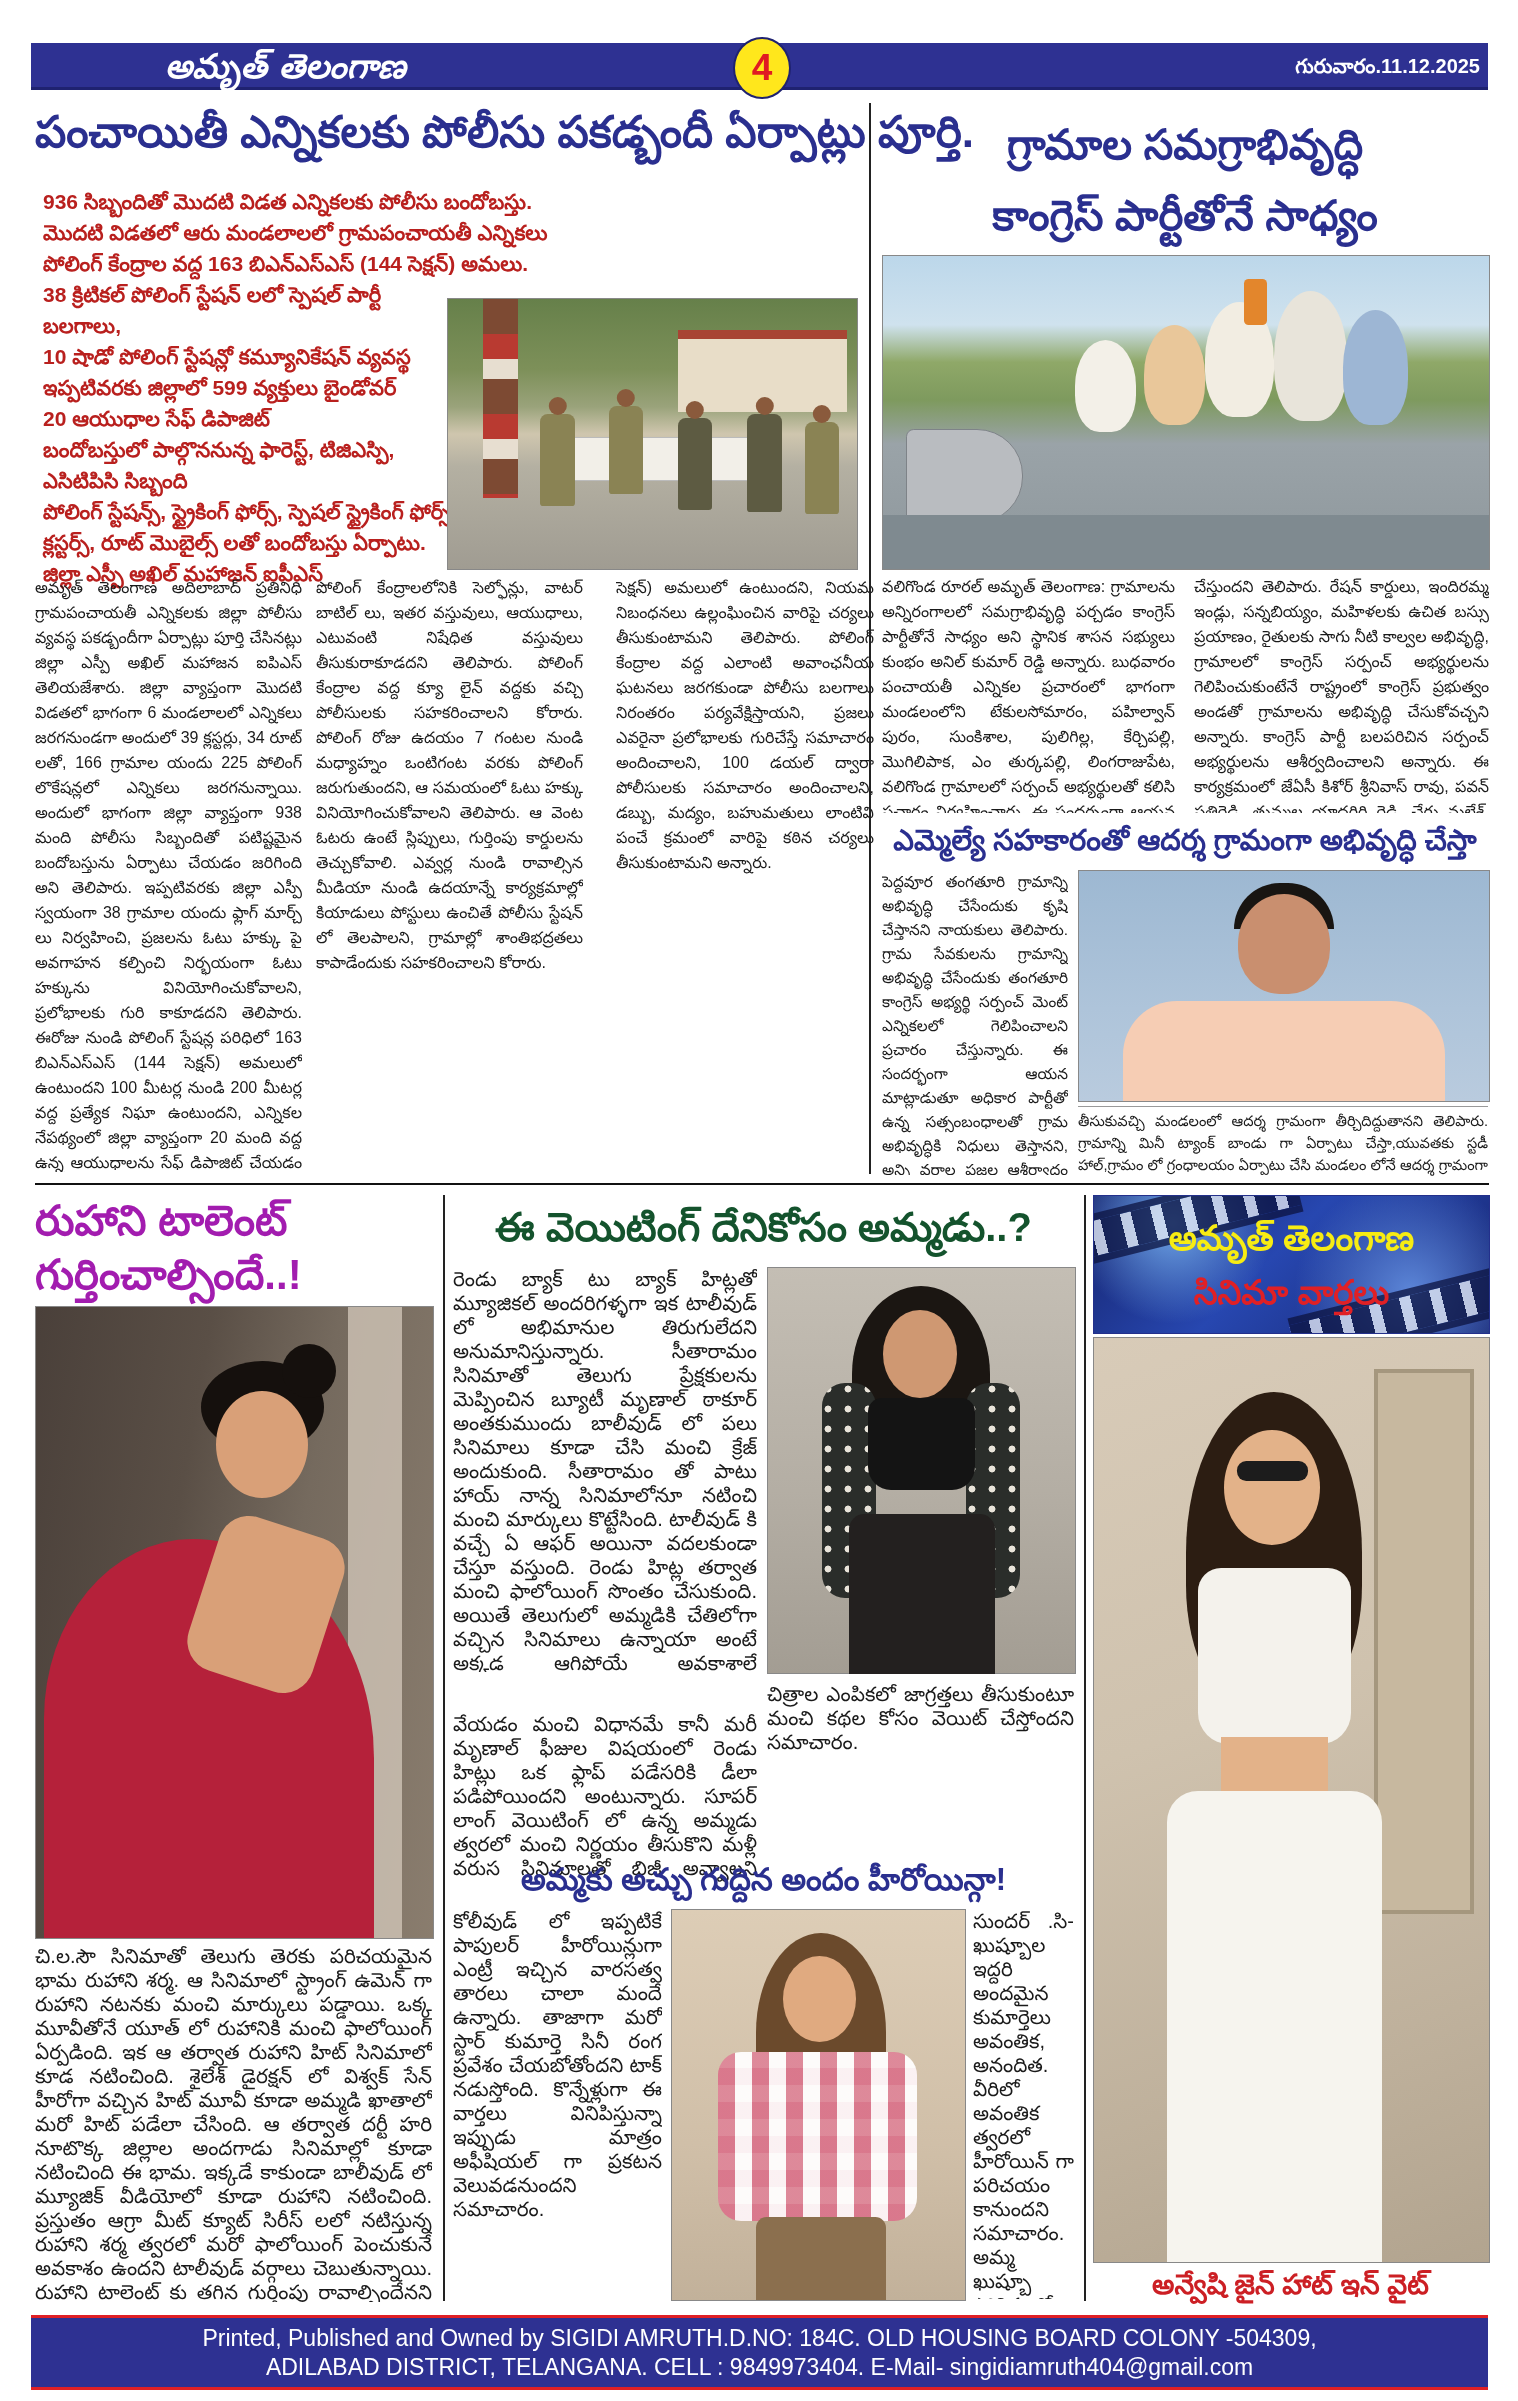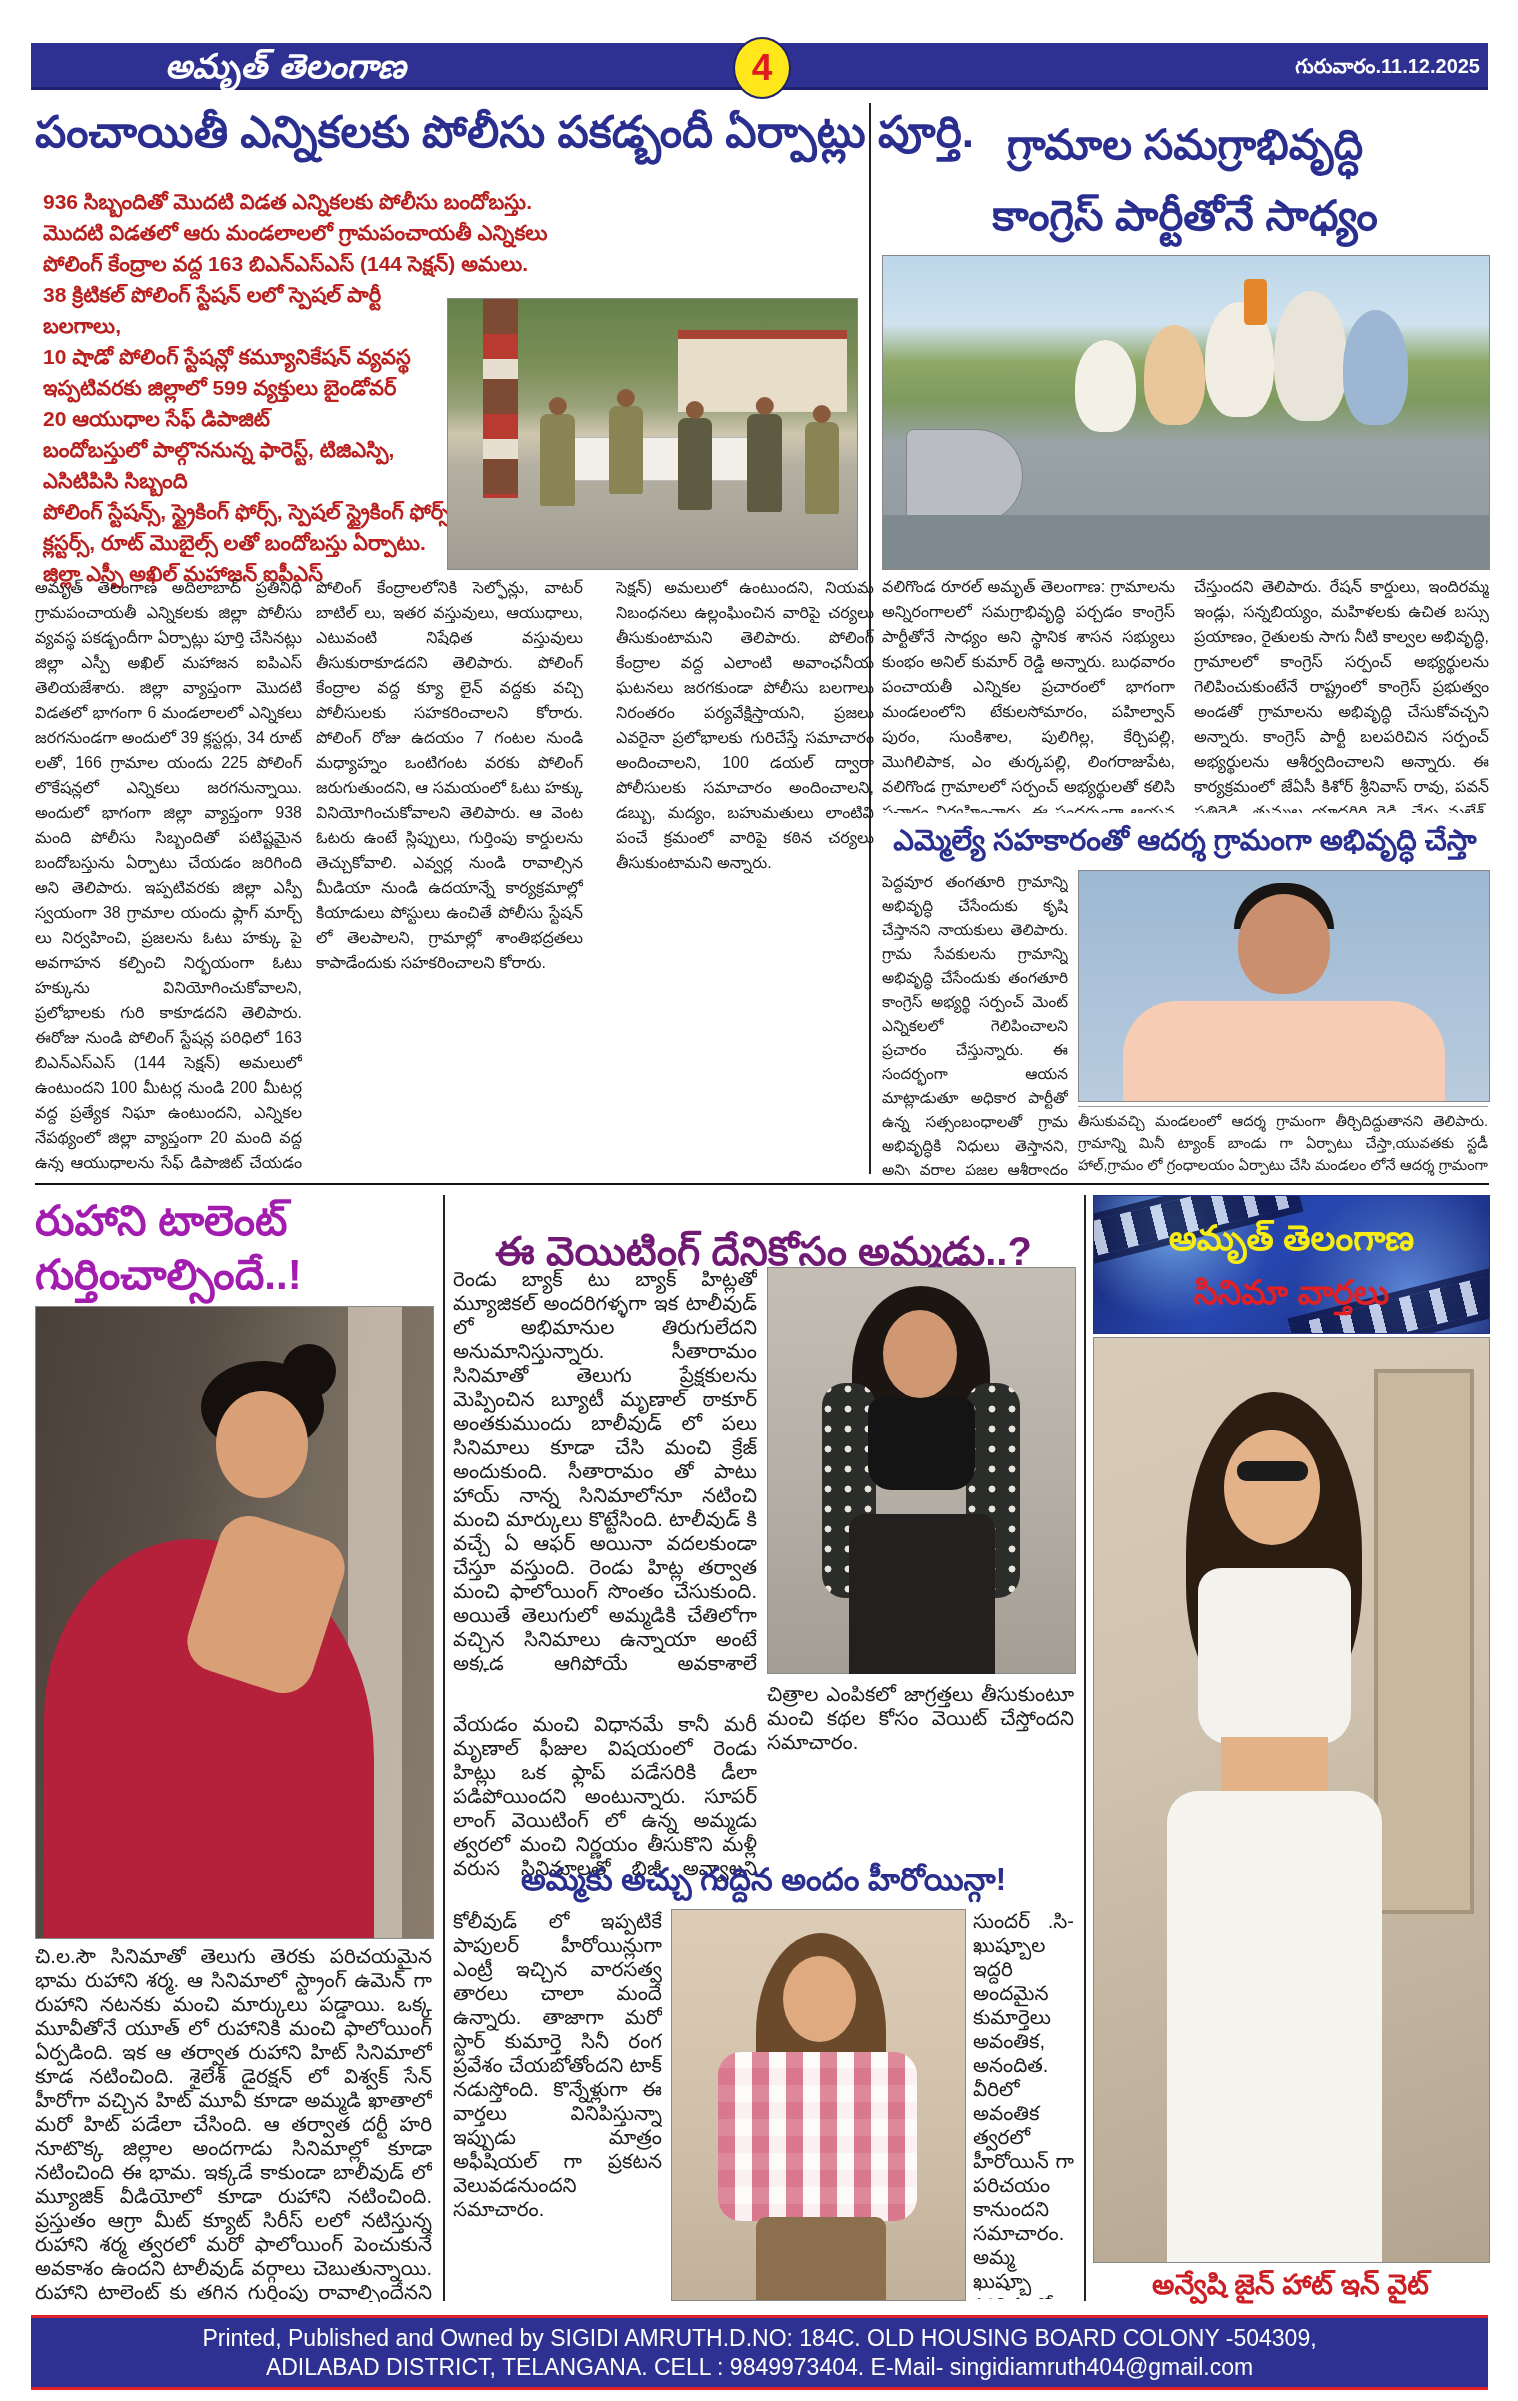--- a/index.html
+++ b/index.html
@@ -73,22 +73,22 @@
   .ru-pillar{right:31px;top:0;width:54px;height:631px;background:#cfc4b6;opacity:.8;}
   .ru-dress{left:7.7px;bottom:0;width:330px;height:399px;background:#b5213a;border-radius:45% 55% 0 0;}
   .ru-arm{left:165px;bottom:253px;width:130px;height:161px;background:#d9a078;border-radius:31px;transform:rotate(18deg);}
   .ru-head{left:180px;top:84px;width:92px;height:107px;background:#d9a078;border-radius:50%;}
   .ru-hair{left:165px;top:54px;width:123px;height:92px;background:#15100d;border-radius:50%;}
   .ru-bun{left:246px;top:37px;width:54px;height:54px;background:#15100d;border-radius:50%;}
   .ent-body{color:#1a1a1a;font-size:20px;line-height:24px;text-align:justify;}
   .ruhani-body{left:35px;top:1944px;width:397px;height:358px;overflow:hidden;}
 
   
-  .h-waiting{left:453px;top:1198px;width:621px;height:60px;color:#701a75;font-weight:bold;font-size:40px;
-    text-align:center;line-height:58px;white-space:nowrap;margin-top:24px;}
+  .h-waiting{left:453px;top:1198px;width:621px;height:60px;color:#14532d;font-weight:bold;font-size:40px;
+    text-align:center;line-height:58px;white-space:nowrap;}
   .w-col1{left:453px;top:1267px;width:304px;height:405px;overflow:hidden;}
   .photo-black{left:767px;top:1267px;width:307px;height:405px;border:0.8px solid #888;
     background:linear-gradient(180deg,#c4beb4 0%,#b4aea4 55%,#a39d93 100%);}
   .bk-hair{left:84px;top:18.4px;width:138px;height:176px;background:#1b1612;border-radius:50% 50% 40% 40%;}
   .bk-face{left:115px;top:42px;width:74px;height:88px;background:#cf9872;border-radius:50%;}
   .bk-top{left:100px;top:130px;width:107px;height:92px;background:#141414;border-radius:14px 14px 23px 23px;}
   .bk-shrugL{left:54px;top:115px;width:54px;height:215px;border-radius:23px;
     background:radial-gradient(circle at 30% 30%, #e9e4da 3.1px, transparent 3.8px) 0 0/20px 20px, #2a2d2a;}
   .bk-shrugR{left:198px;top:115px;width:54px;height:215px;border-radius:23px;
     background:radial-gradient(circle at 30% 30%, #e9e4da 3.1px, transparent 3.8px) 0 0/20px 20px, #2a2d2a;}

